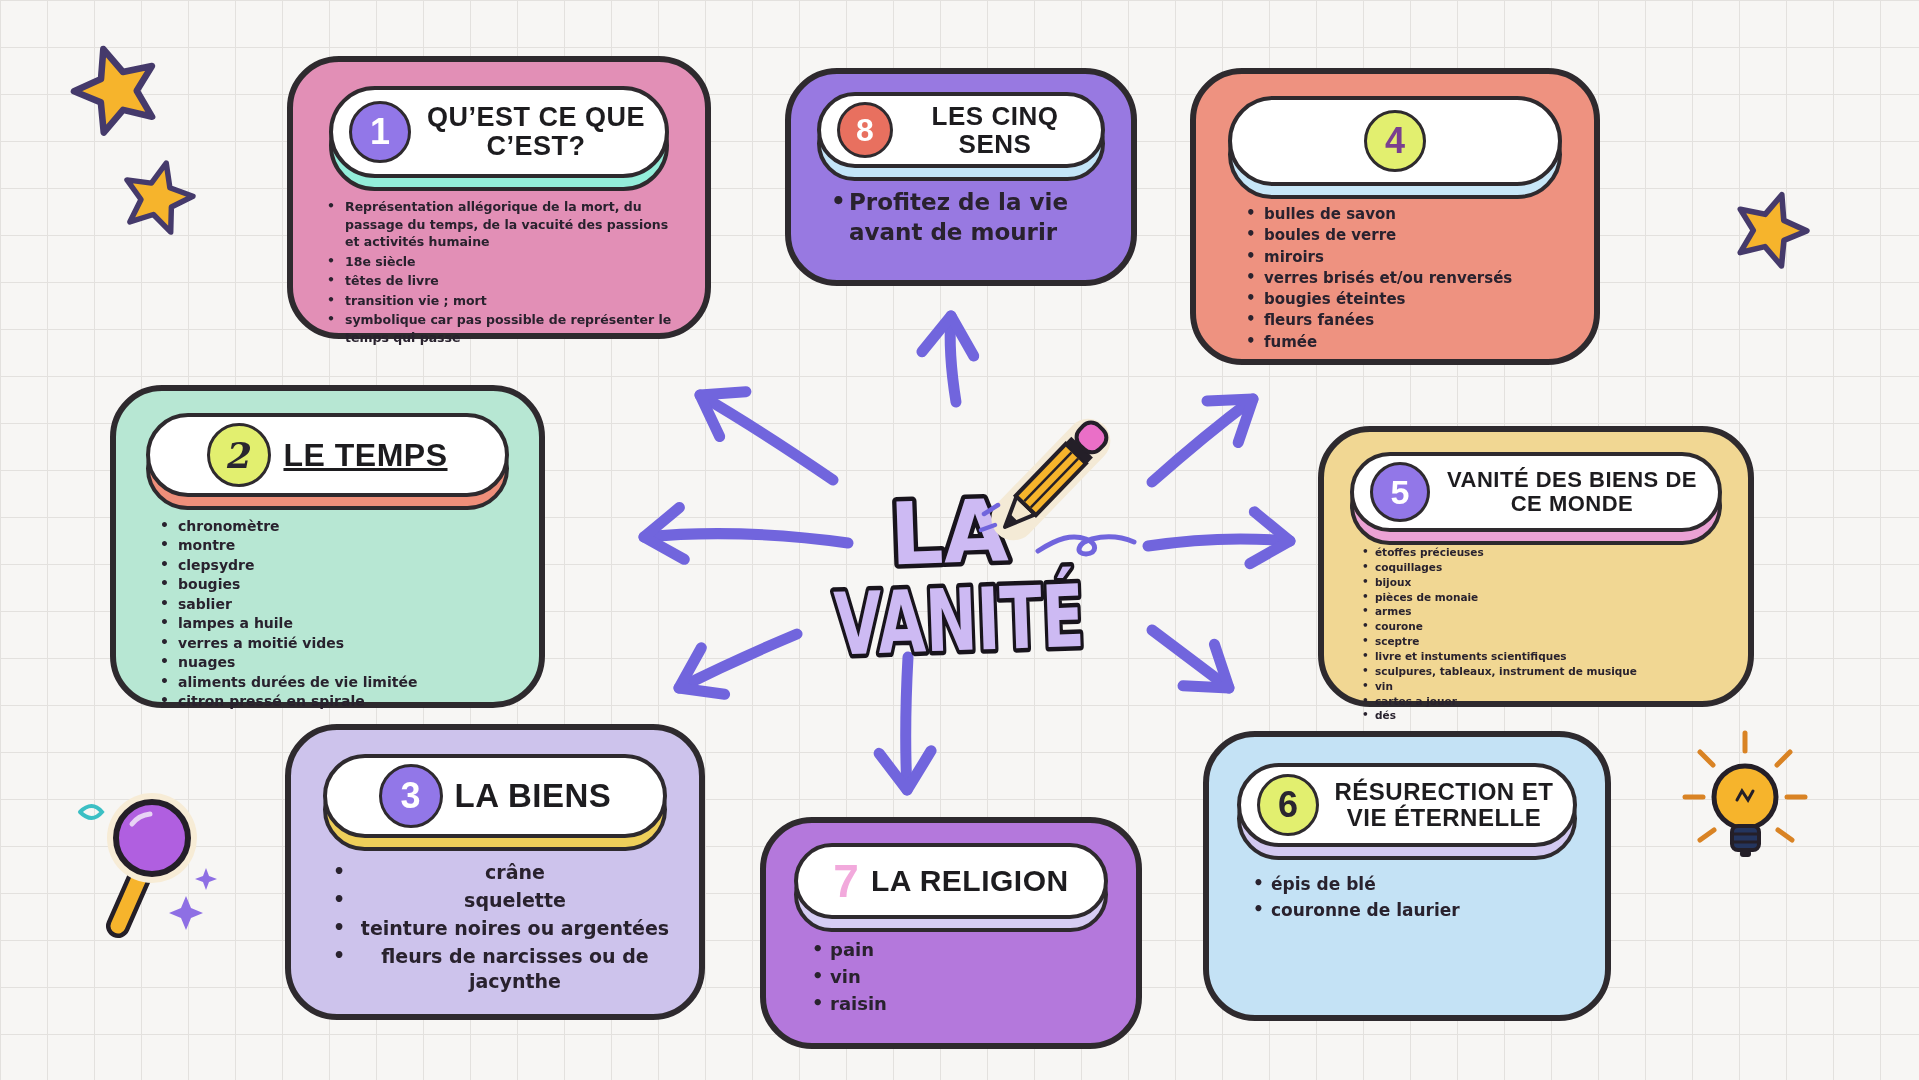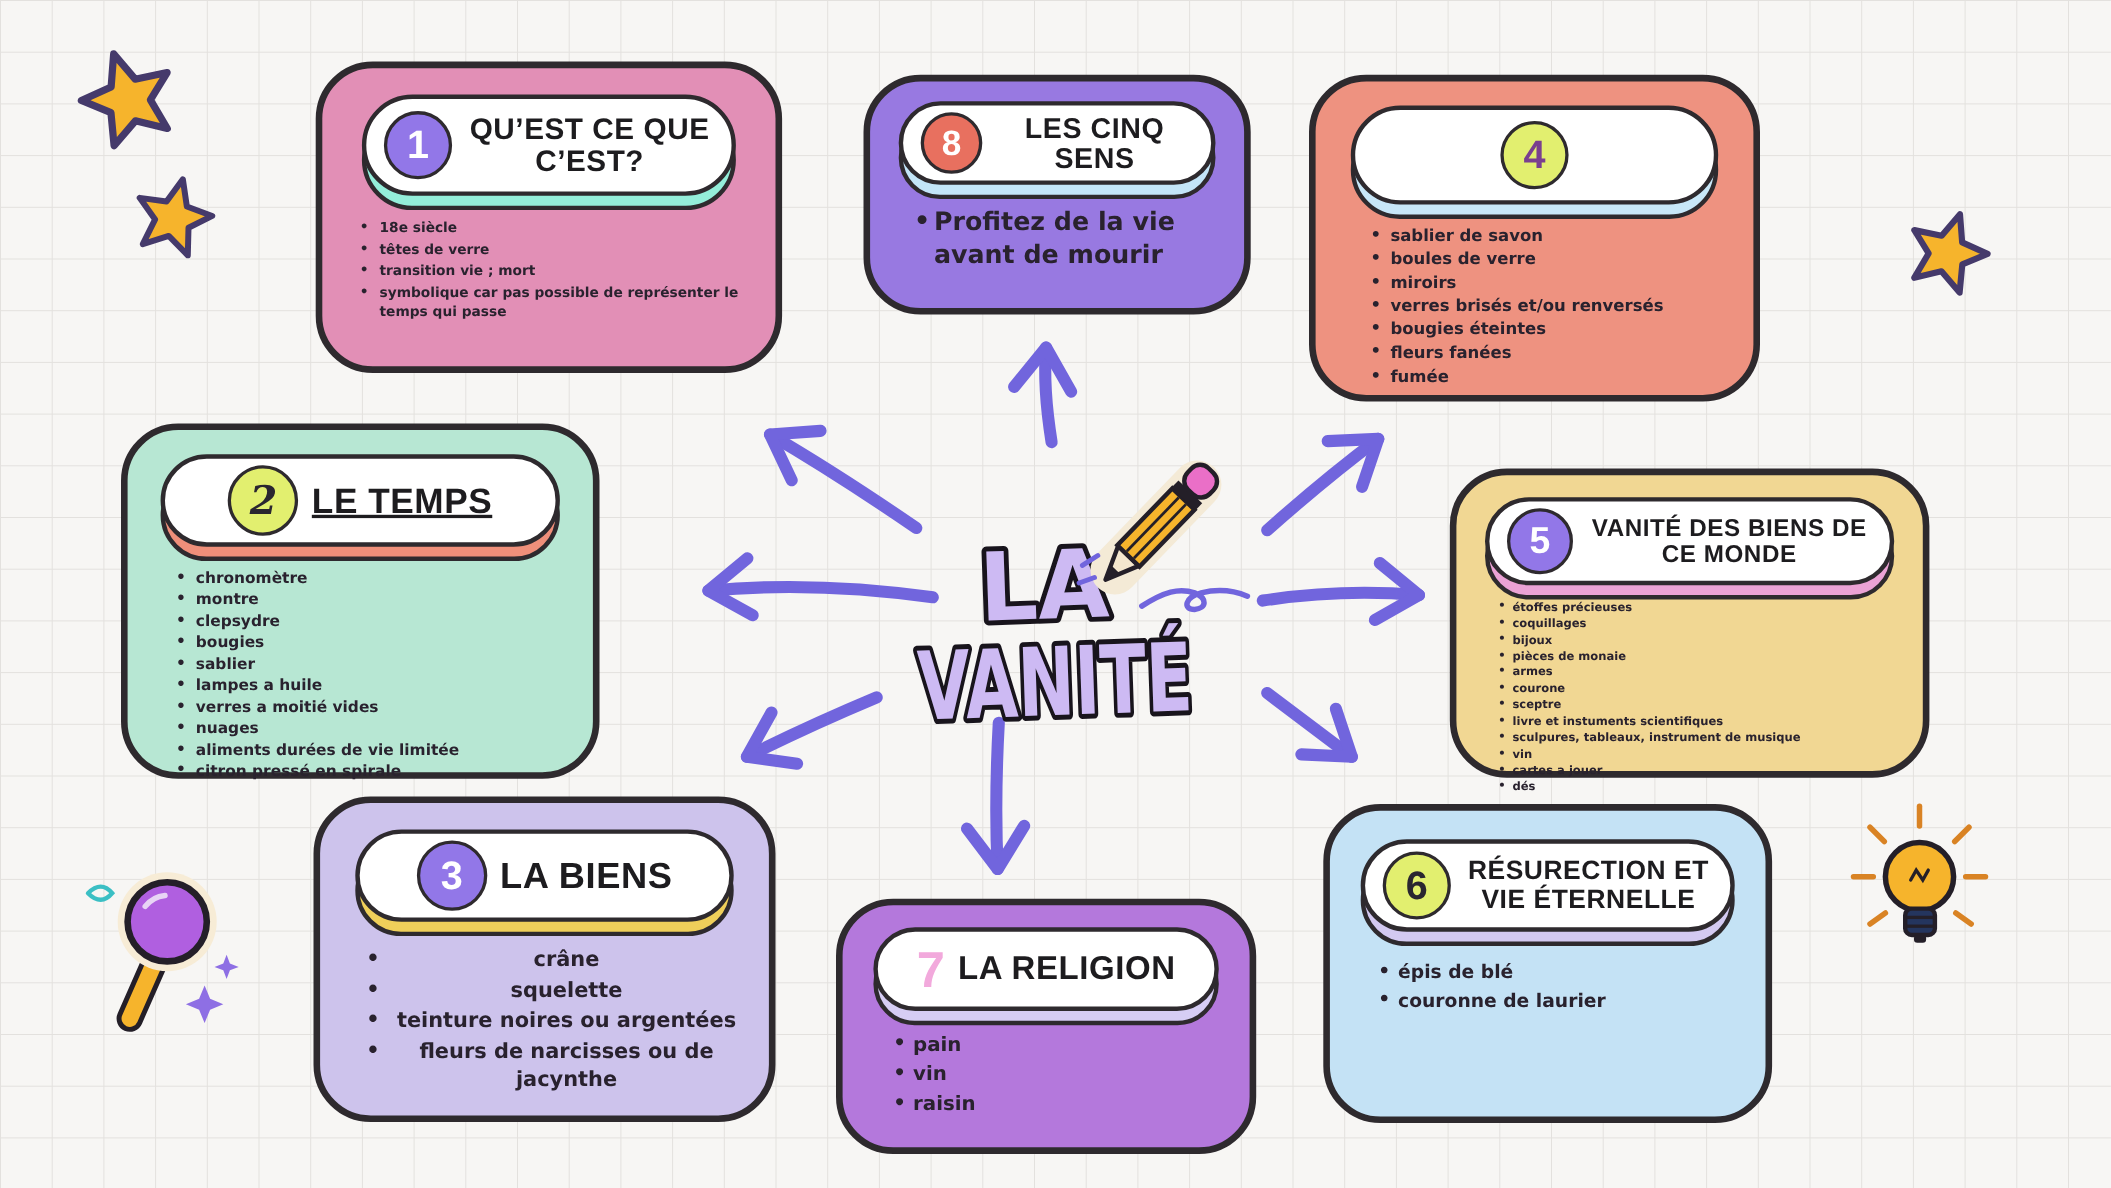--- a/index.html
+++ b/index.html
@@ -185,22 +185,23 @@
 
   <div class="card b1">
     <div class="card-header">
       <div class="header-shadow"></div>
       <div class="header-pill">
         <div class="num-circle">1</div>
         <div class="card-title">QU’EST CE QUE C’EST?</div>
       </div>
     </div>
     <ul class="bullets">
+        <li>Représentation allégorique de la mort, du passage du temps, de la vacuité des passions et activités humaine</li>
         <li>18e siècle</li>
-        <li>têtes de verre</li>
+        <li>têtes de livre</li>
         <li>transition vie ; mort</li>
         <li>symbolique car pas possible de représenter le temps qui passe</li>
       </ul>
   </div>
 
   <div class="card b2">
     <div class="card-header">
       <div class="header-shadow"></div>
       <div class="header-pill">
         <div class="num-circle">2</div>
@@ -238,21 +239,21 @@
   </div>
 
   <div class="card b4">
     <div class="card-header">
       <div class="header-shadow"></div>
       <div class="header-pill">
         <div class="num-circle">4</div>
       </div>
     </div>
     <ul class="bullets">
-        <li>sablier de savon</li>
+        <li>bulles de savon</li>
         <li>boules de verre</li>
         <li>miroirs</li>
         <li>verres brisés et/ou renversés</li>
         <li>bougies éteintes</li>
         <li>fleurs fanées</li>
         <li>fumée</li>
       </ul>
   </div>
 
   <div class="card b5">

